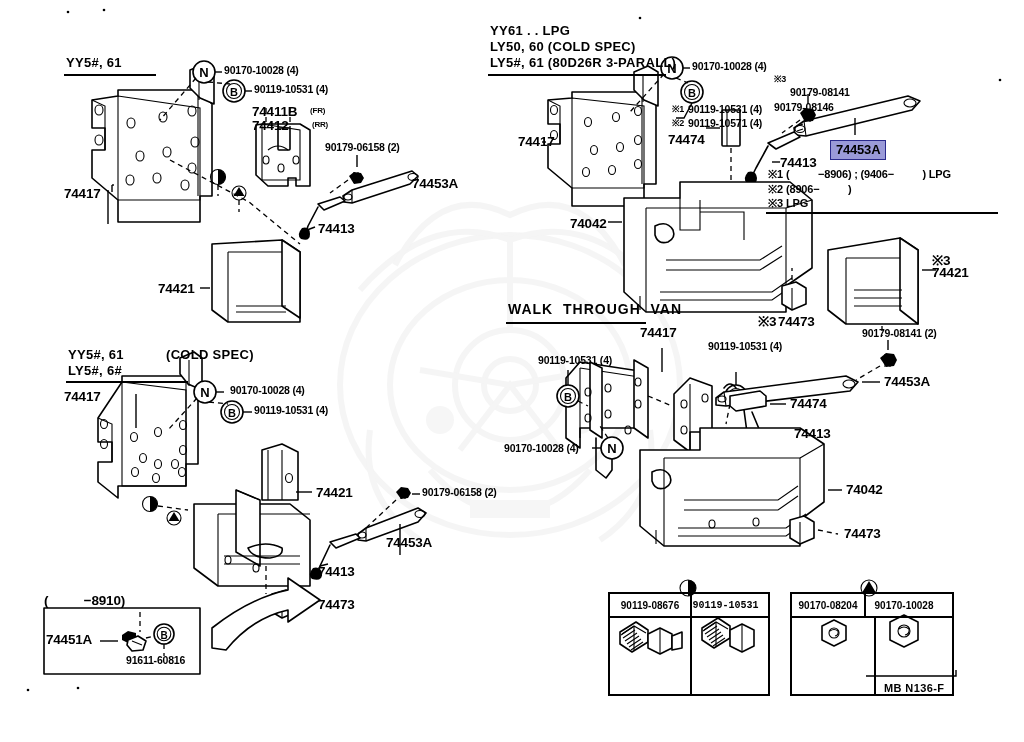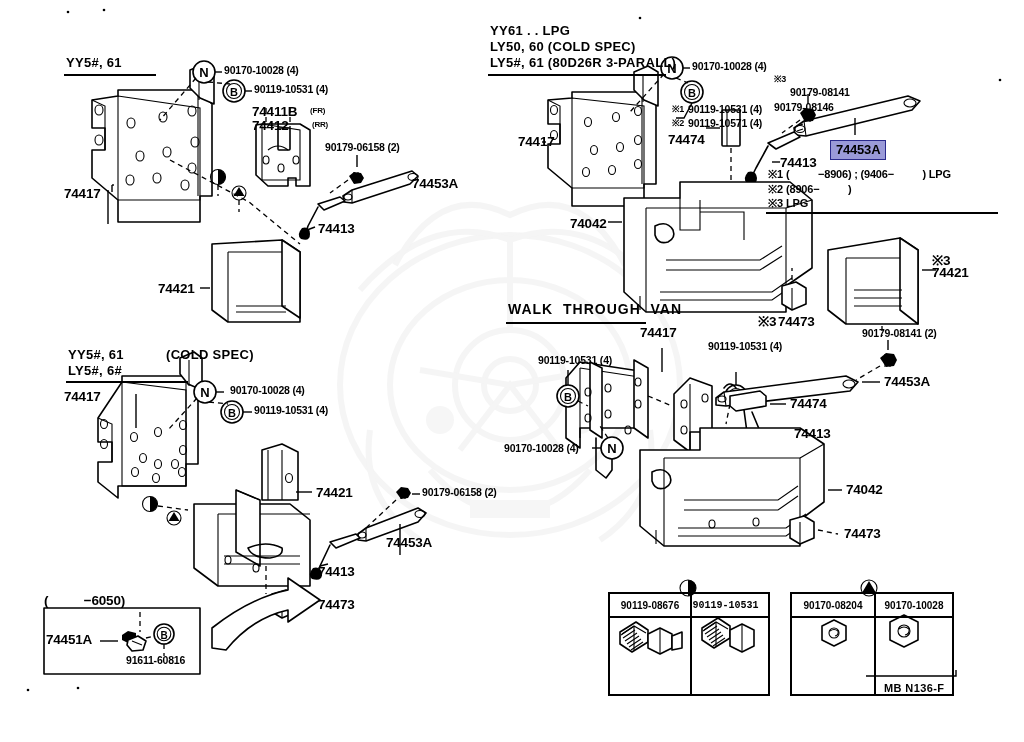--- a/index.html
+++ b/index.html
@@ -664,21 +664,21 @@
   <div class="lbl bolt" style="left:230px; top:385px;">90170-10028 (4)</div>
   <div class="lbl bolt" style="left:254px; top:405px;">90119-10531 (4)</div>
 
   <div class="lbl pn" style="left:64px; top:389px;">74417</div>
   <div class="lbl pn" style="left:316px; top:485px;">74421</div>
   <div class="lbl bolt" style="left:422px; top:487px;">90179-06158 (2)</div>
   <div class="lbl pn" style="left:386px; top:535px;">74453A</div>
   <div class="lbl pn" style="left:318px; top:564px;">74413</div>
   <div class="lbl pn" style="left:318px; top:597px;">74473</div>
 
-  <div class="lbl pn" style="left:44px; top:593px;">(          −6050)</div>
+  <div class="lbl pn" style="left:44px; top:593px;">(          −8910)</div>
   <div class="lbl pn" style="left:46px; top:632px;">74451A</div>
   <div class="lbl bolt" style="left:126px; top:655px;">91611-60816</div>
 
   <div class="lbl hdr" style="left:508px; top:302px; font-size:14px; letter-spacing:1px;">WALK  THROUGH  VAN</div>
   <div class="ul-line" style="left:506px; top:322px; width:140px; height:2px;"></div>
 
   <div class="lbl pn" style="left:640px; top:325px;">74417</div>
   <div class="lbl bolt" style="left:538px; top:355px;">90119-10531 (4)</div>
   <div class="lbl bolt" style="left:708px; top:341px;">90119-10531 (4)</div>
   <div class="lbl bolt" style="left:504px; top:443px;">90170-10028 (4)</div>
@@ -696,21 +696,21 @@
       <div class="c cellhdr" style="width:69px;font-family:Liberation Mono, monospace;">90119-10531</div>
     </div>
     <div class="row2">
       <div class="c cellimg" style="width:80px;"></div>
       <div class="c cellimg" style="width:78px;"></div>
     </div>
   </div>
 
   <div class="tbl" style="left:790px; top:592px; width:164px; height:104px;">
     <div class="row1">
-      <div class="c cellhdr" style="width:82px;">90170-08204</div>
+      <div class="c cellhdr" style="width:72px;">90170-08204</div>
       <div class="c cellhdr" style="width:78px;">90170-10028</div>
     </div>
     <div class="row2">
       <div class="c cellimg" style="width:82px;"></div>
       <div class="c cellimg" style="width:78px;"></div>
     </div>
   </div>
 
   <div class="mbcode" style="left:884px; top:682px;">MB  N136-F</div>
 

